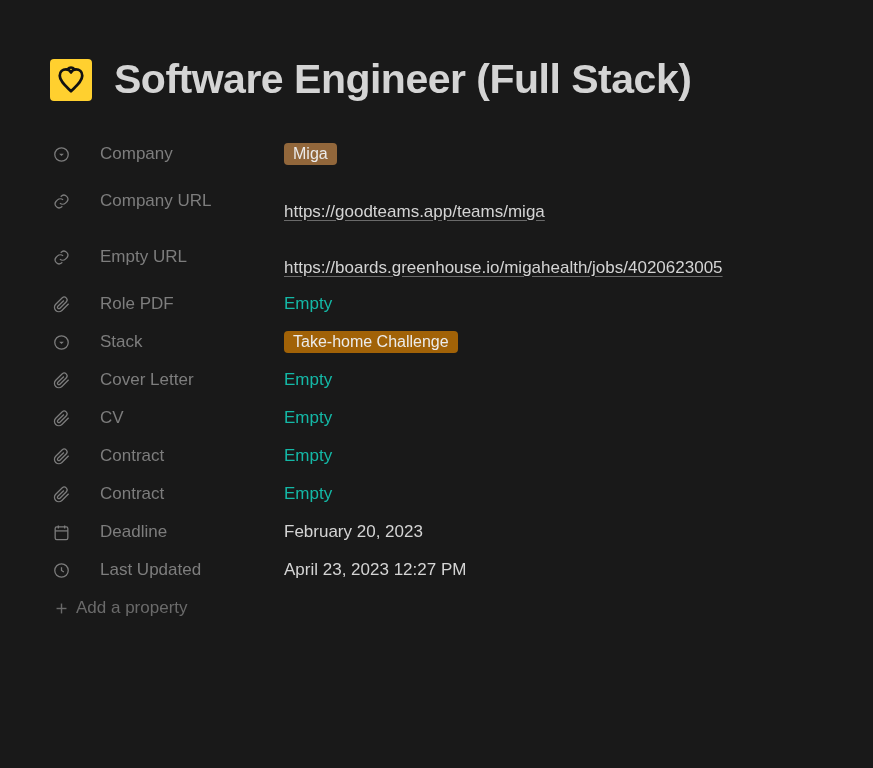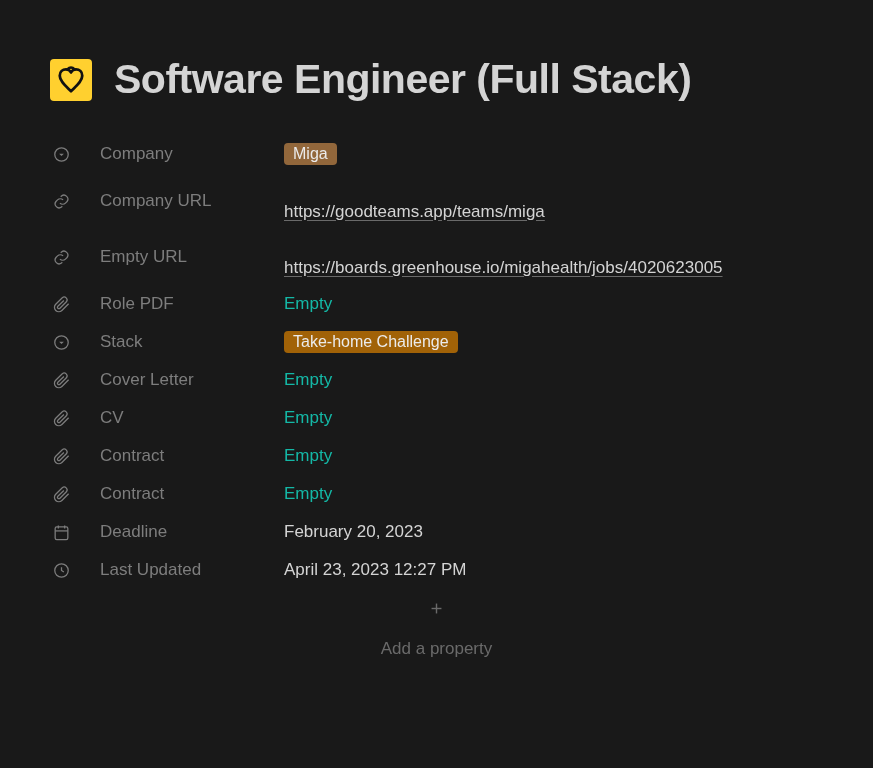--- a/index.html
+++ b/index.html
@@ -103,26 +103,25 @@
     .link {
       color: #d4d4d4;
       text-decoration: underline;
       text-underline-offset: 3px;
       text-decoration-color: #6a6a6a;
       margin-top: 22px;
     }
     .add-property {
       display: flex;
       align-items: center;
-      gap: 20px;
+      gap: 4px;
       color: #6a6a6a;
       font-size: 17px;
       padding: 8px 0;
       cursor: pointer;
-      flex-direction: column;
     }
     .add-property .icon-wrap {
       width: 22px;
       height: 22px;
       display: flex;
       align-items: center;
       justify-content: center;
     }
     .add-property svg {
       width: 17px;

